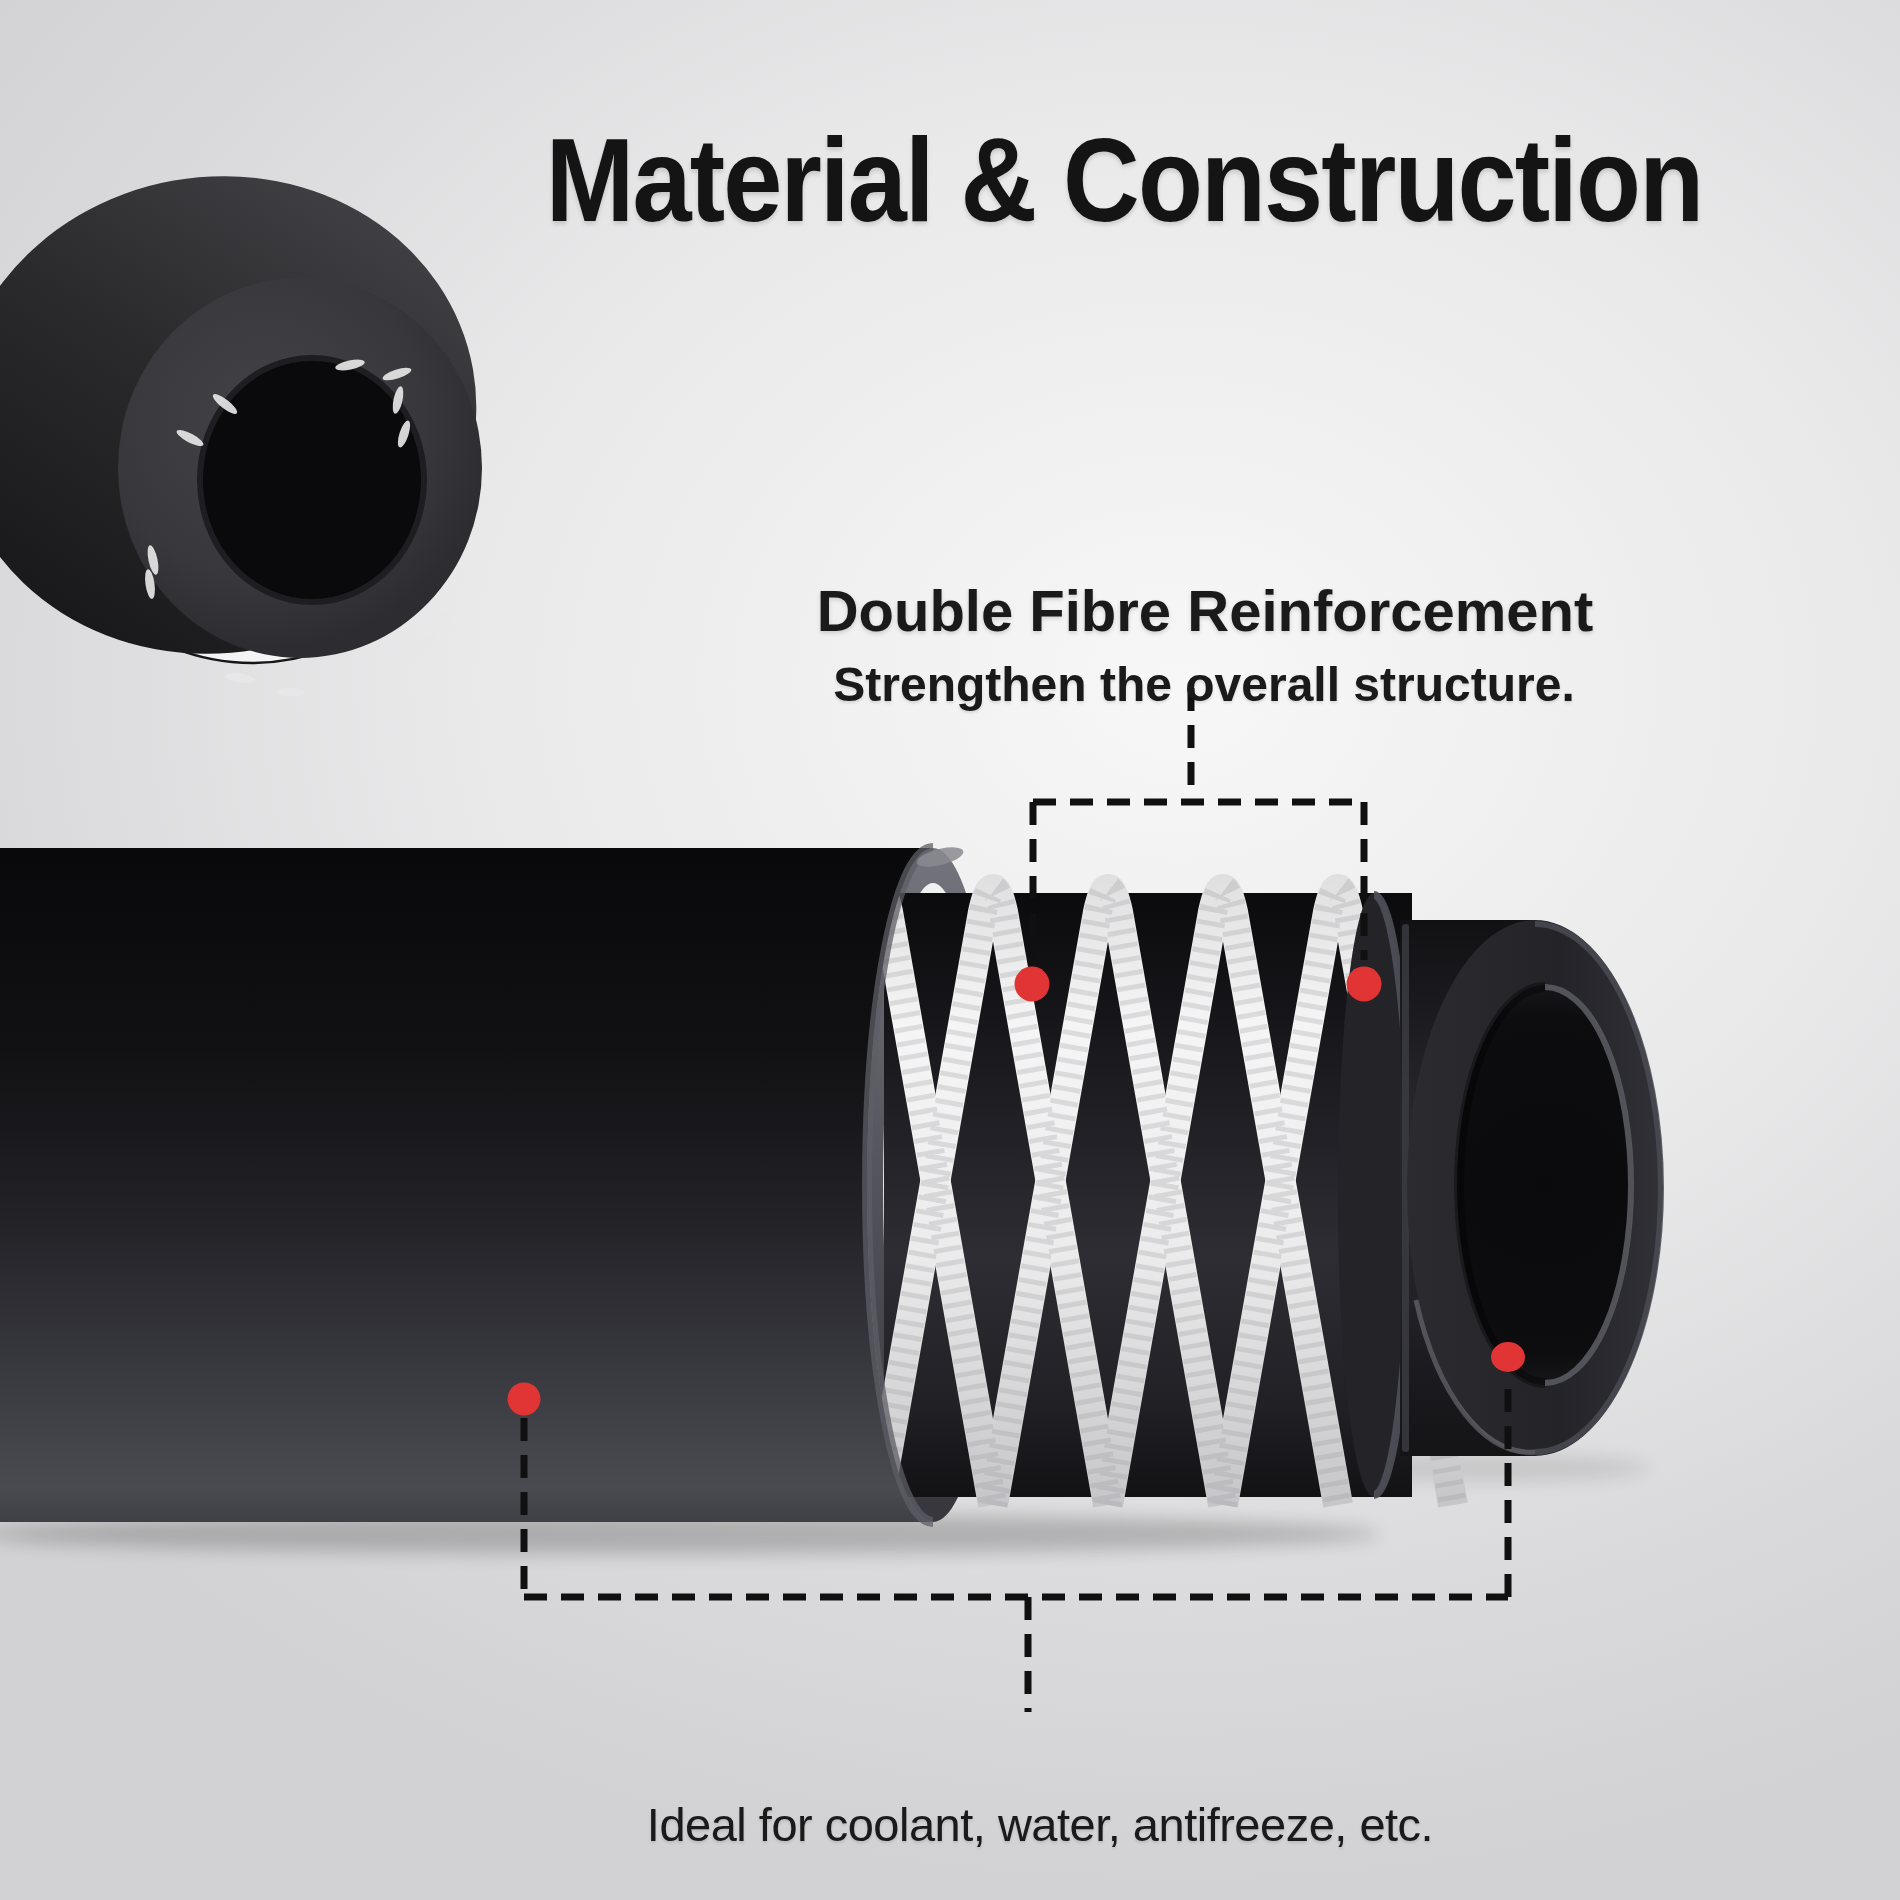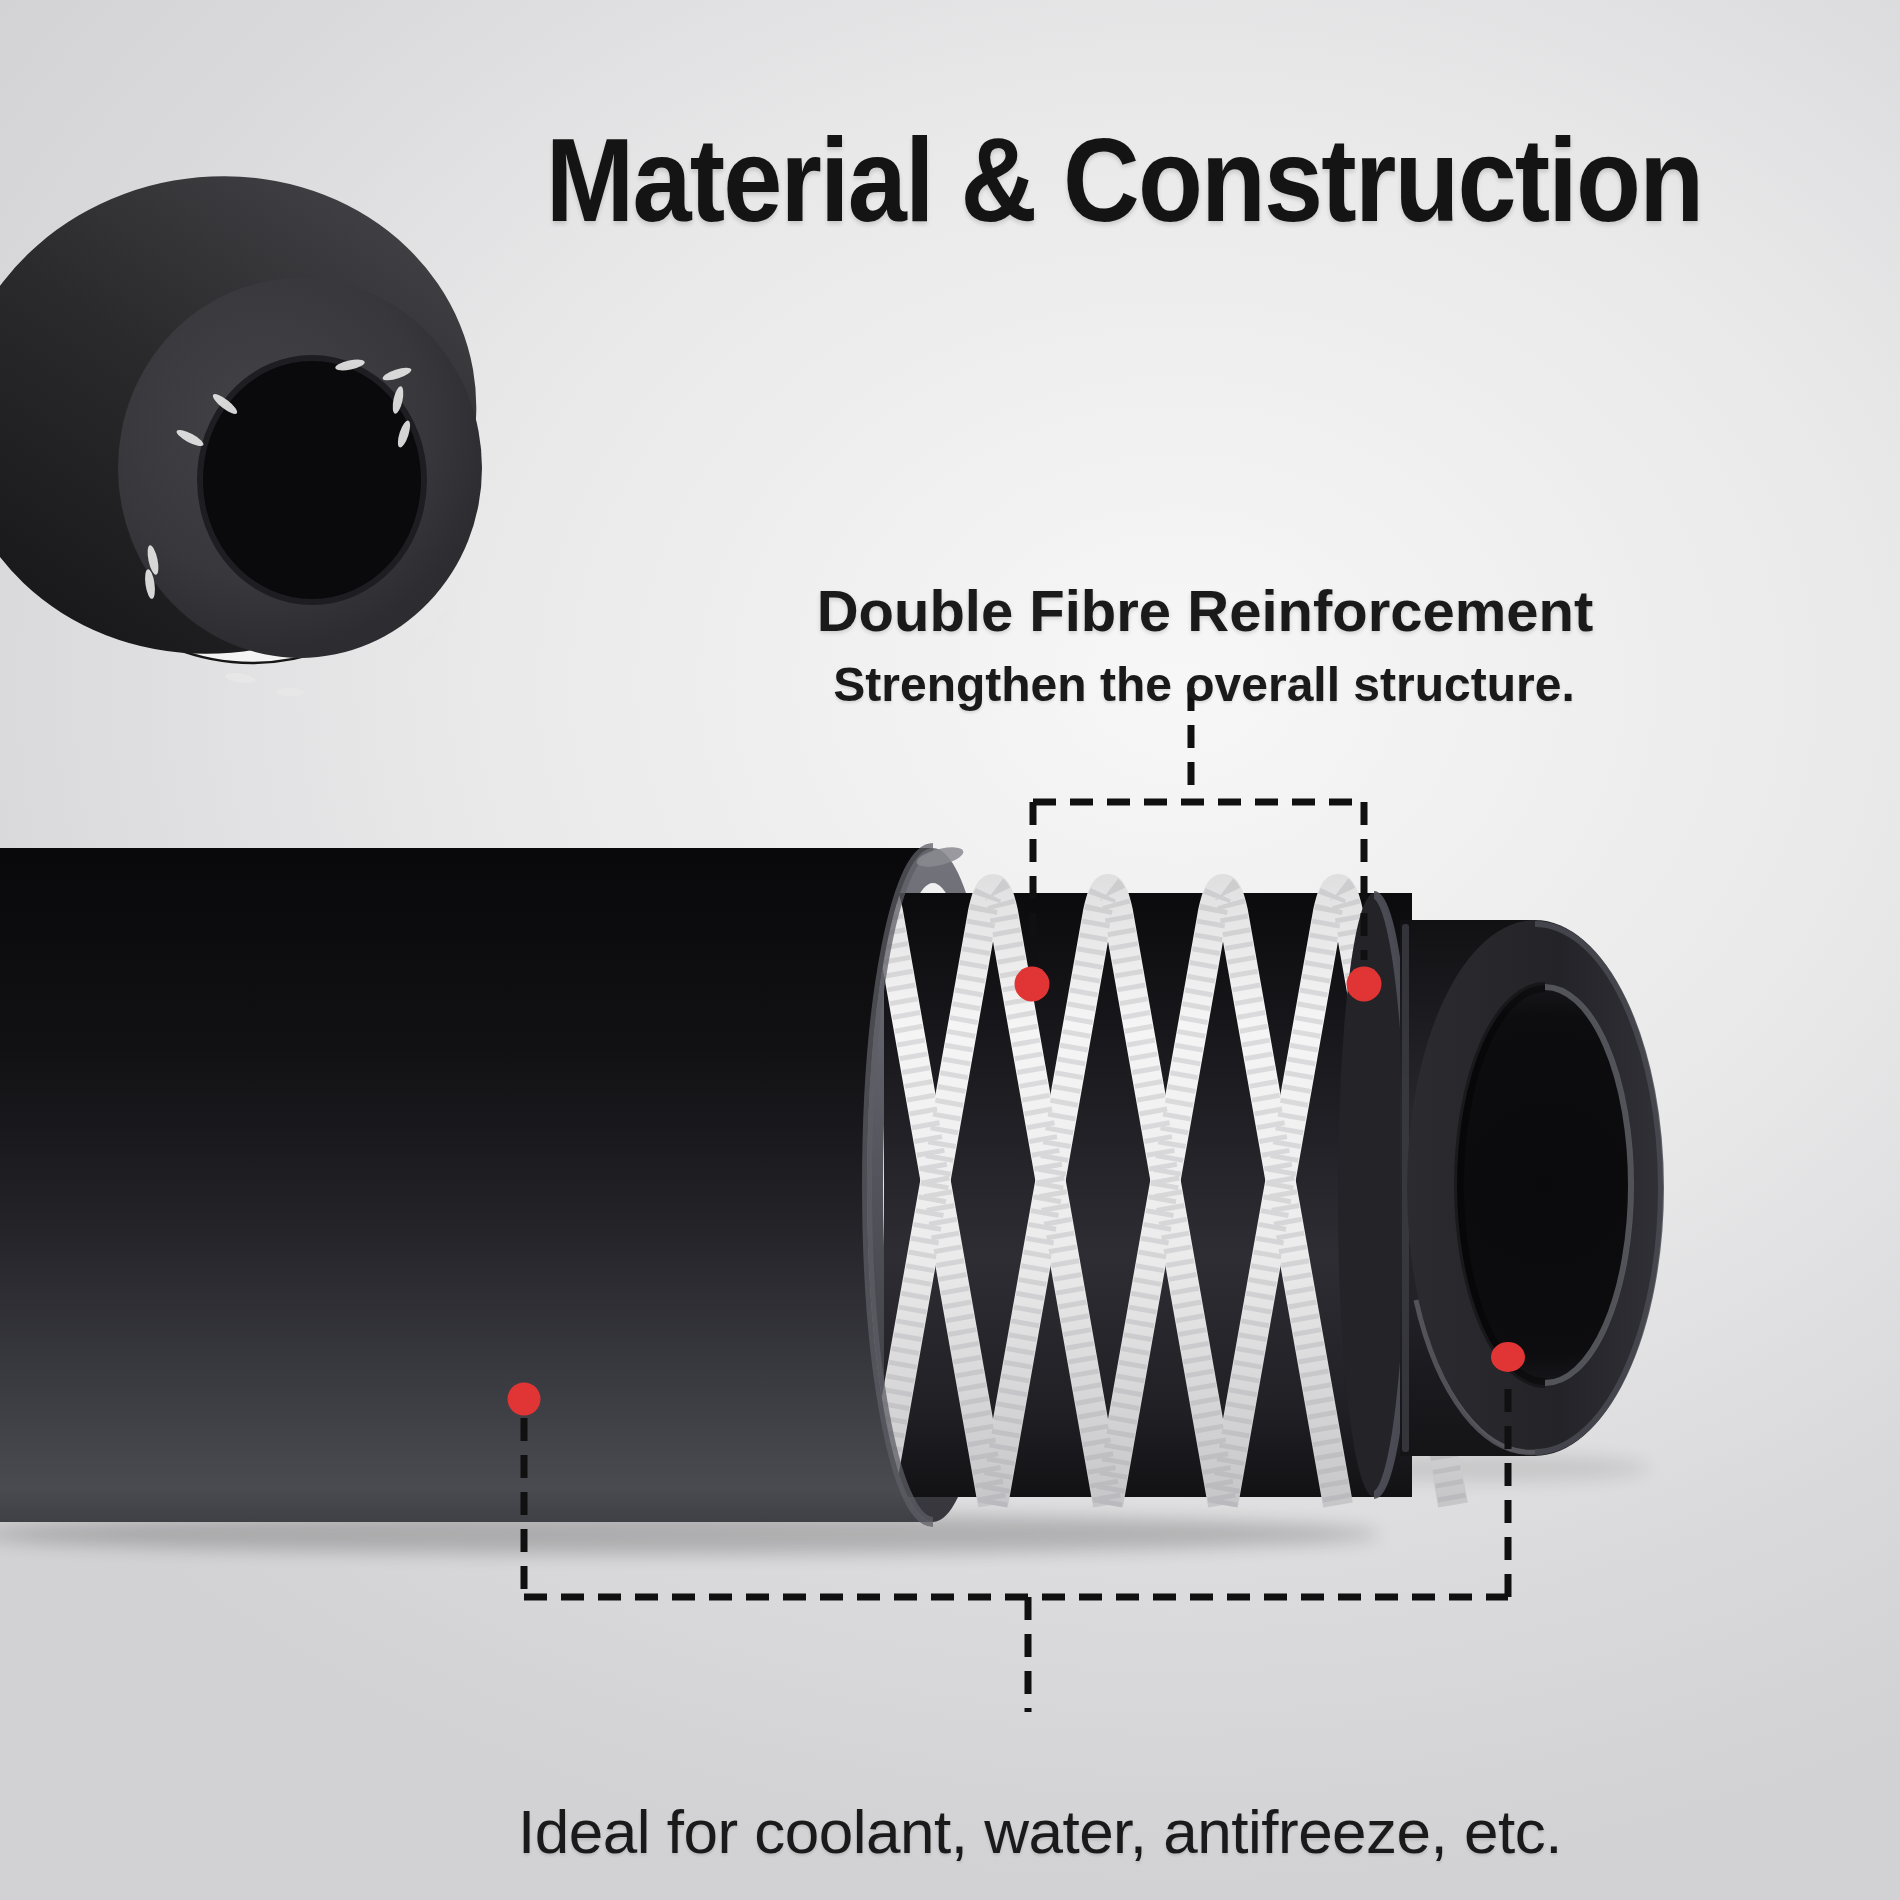--- a/index.html
+++ b/index.html
@@ -14,21 +14,21 @@
   .page-title{
     top:121px;left:1124px;
     transform:translateX(-50%) scaleX(.90);transform-origin:center top;
     font-size:118px;font-weight:bold;letter-spacing:-2px;color:var(--title-text,#141414);
     text-shadow:0 3px 5px rgba(0,0,0,.14);
   }
   .co-title{font-weight:bold;text-shadow:0 2px 4px rgba(0,0,0,.16);}
   .fibre-title{top:538px;left:1205px;transform:translateX(-50%);font-size:58px;margin-top:44px;}
   .fibre-sub  {top:613px;left:1204px;transform:translateX(-50%);font-size:48px;font-weight:bold;text-shadow:0 2px 3px rgba(0,0,0,.12);margin-top:48px;}
   .epdm-title {top:1714px;left:1038px;transform:translateX(-50%);font-size:67px;}
-  .epdm-sub   {top:1801px;left:1040px;transform:translateX(-50%);font-size:62px;font-weight:normal;letter-spacing:-.5px;text-shadow:0 2px 3px rgba(0,0,0,.12);}
+  .epdm-sub   {top:1801px;left:1040px;transform:translateX(-50%);font-size:47px;font-weight:normal;letter-spacing:-.5px;text-shadow:0 2px 3px rgba(0,0,0,.12);}
   .dash{stroke:var(--callout-line,#101010);stroke-width:7;fill:none;stroke-dasharray:23 14;}
   .dot{fill:var(--accent-red,#e03534);}
 </style>
 </head>
 <body>
 
 <div class="stage">
 
   <svg class="art" width="1900" height="1900" viewBox="0 0 1900 1900">
     <defs>

